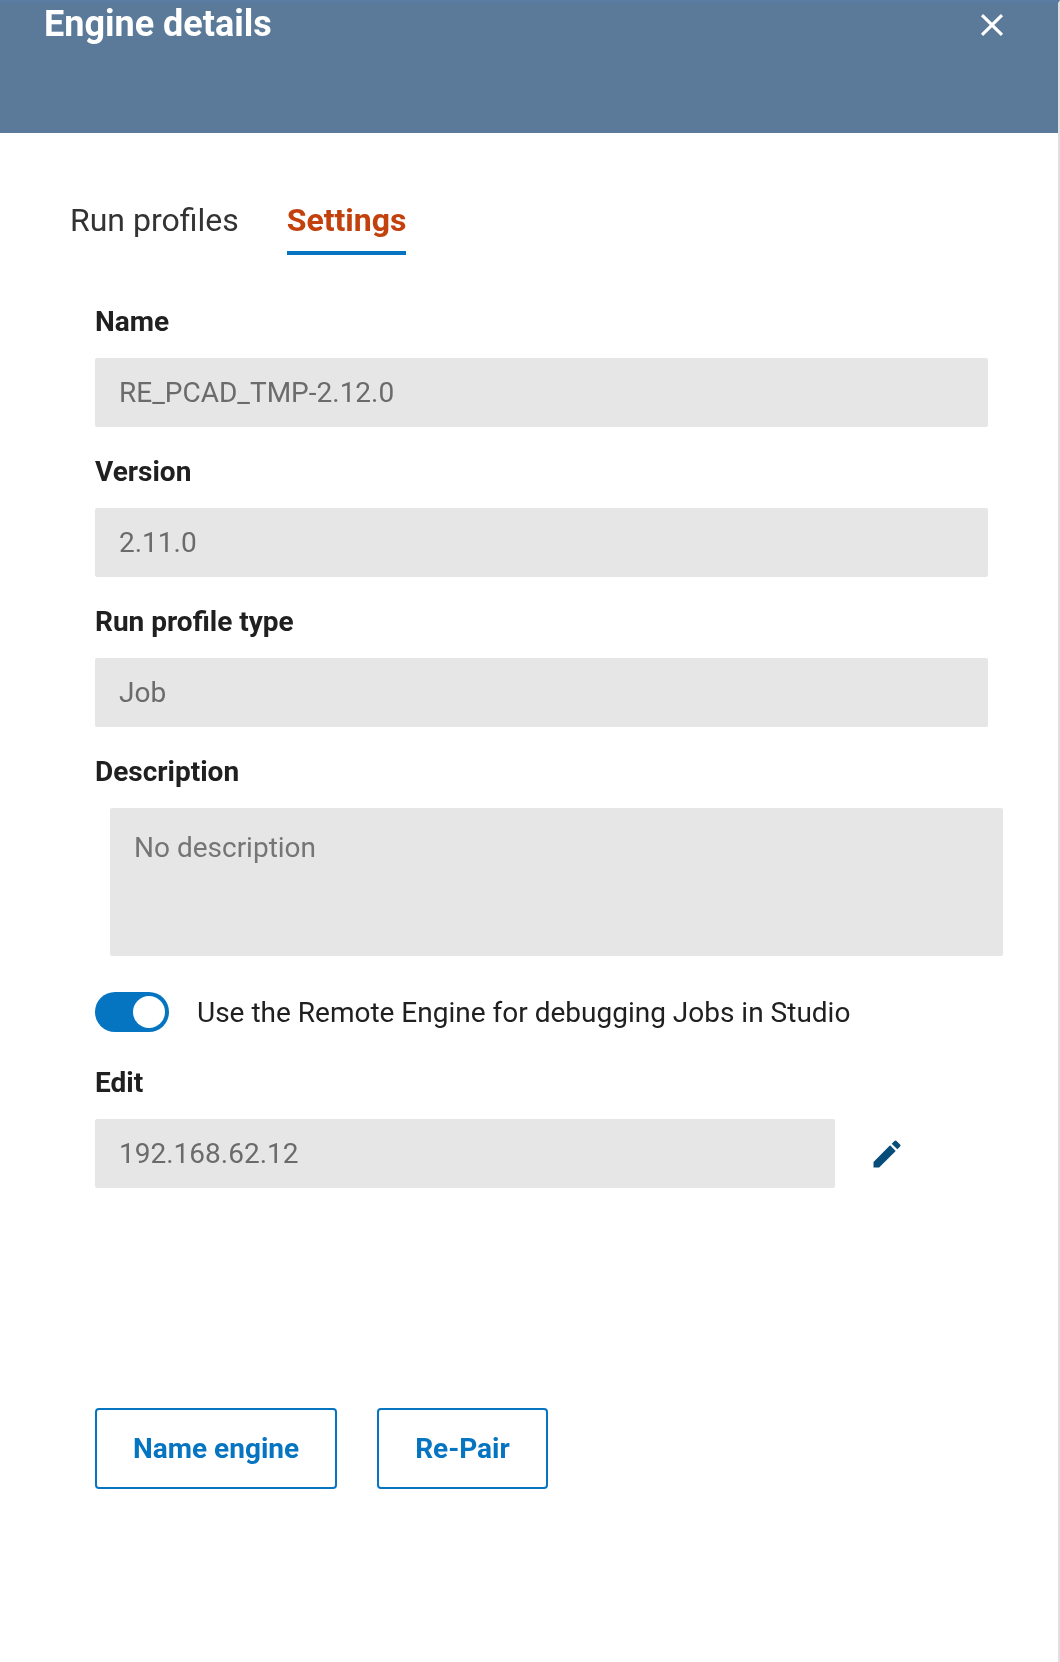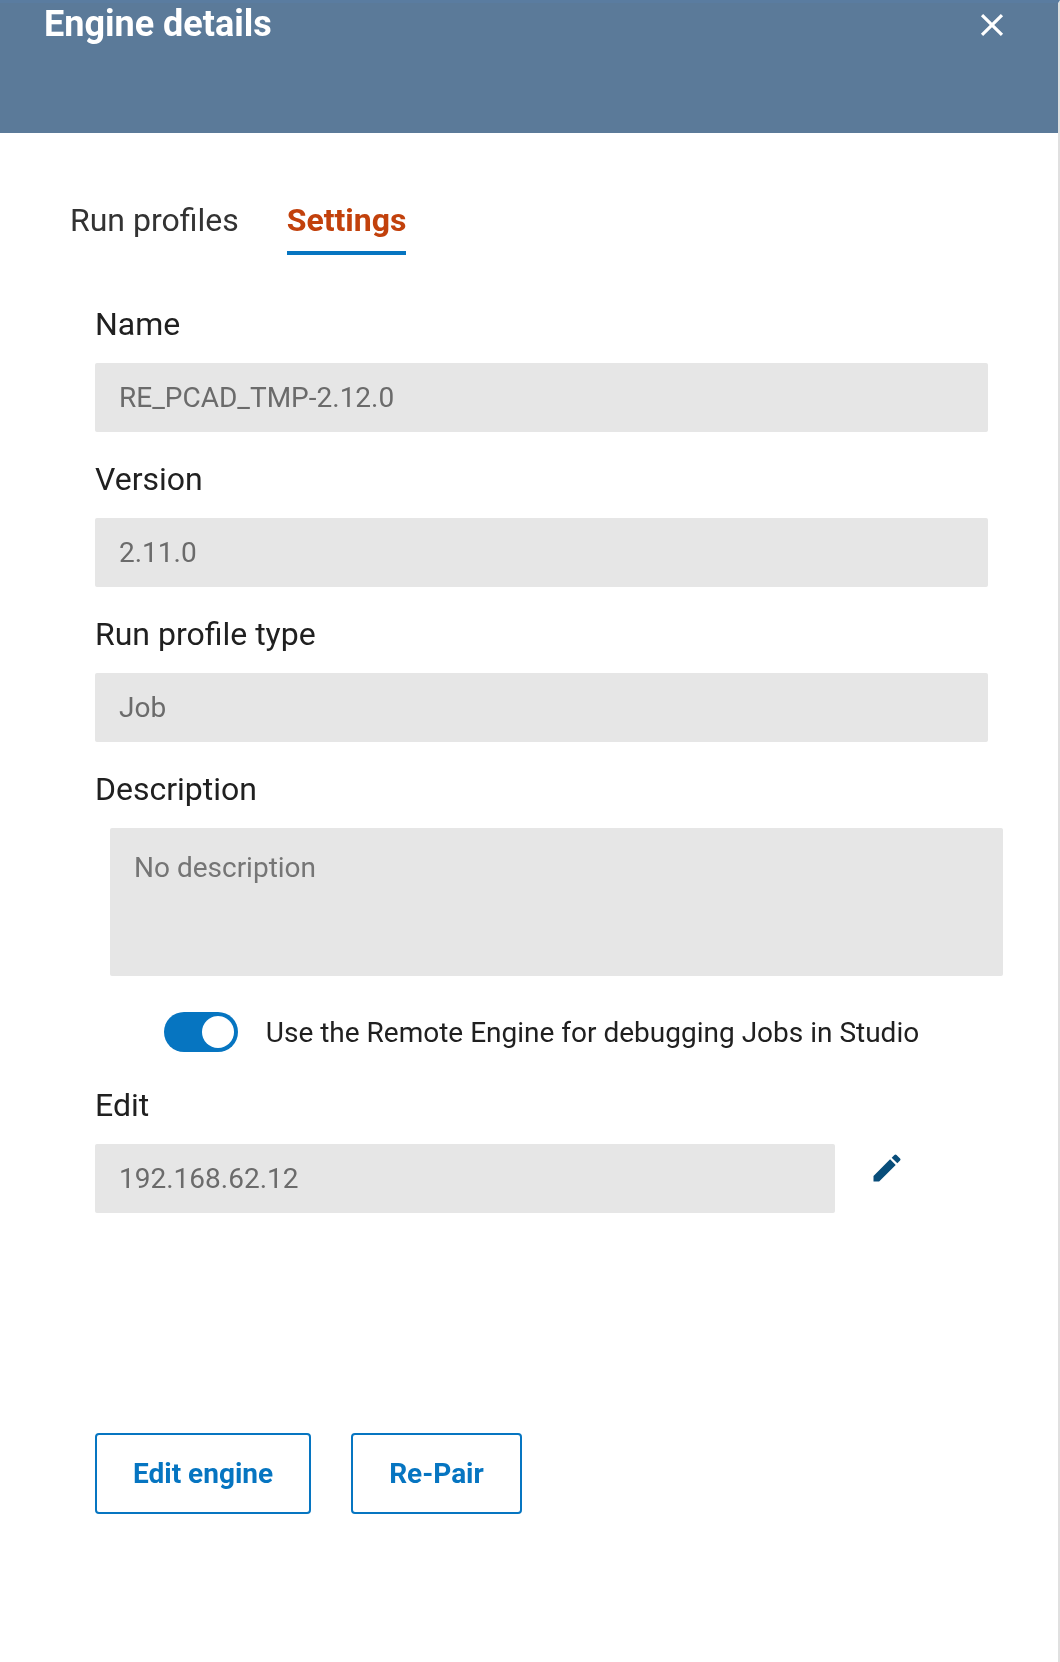--- a/index.html
+++ b/index.html
@@ -73,22 +73,22 @@
     font-weight: 700;
     border-bottom: 4px solid #0675c1;
   }
   .form-area {
     padding: 0 25px;
   }
   .field-group {
     margin-bottom: 28px;
   }
   .field-label {
-    font-size: 32px;
-    font-weight: 400;
+    font-size: 28px;
+    font-weight: 700;
     color: #202020;
     display: block;
     margin-bottom: 20px;
   }
   .field-box {
     background: #e6e6e6;
     border: none;
     width: 100%;
     padding: 18px 24px;
     font-size: 28px;
@@ -101,21 +101,20 @@
     resize: none;
     padding-top: 20px;
     line-height: 1.4;
     margin-left: 15px;
   }
   .toggle-row {
     display: flex;
     align-items: center;
     gap: 28px;
     margin: 32px 0 34px 0;
-    justify-content: center;
   }
   .toggle {
     width: 74px;
     height: 40px;
     background: #0675c1;
     border-radius: 20px;
     position: relative;
     cursor: pointer;
     flex-shrink: 0;
   }
@@ -128,21 +127,21 @@
     top: 4px;
     right: 4px;
   }
   .toggle-label {
     font-size: 28px;
     color: #202020;
     font-weight: 400;
   }
   .host-row {
     display: flex;
-    align-items: flex-start;
+    align-items: center;
     gap: 28px;
   }
   .host-row .field-box {
     flex: 1;
     max-width: 740px;
   }
   .edit-icon-btn {
     width: 48px;
     height: 48px;
     display: flex;
@@ -229,18 +228,18 @@
             <svg viewBox="0 0 24 24">
               <path fill="currentColor" d="M3 17.25V21h3.75L17.81 9.94l-3.75-3.75L3 17.25zM20.71 7.04a1 1 0 0 0 0-1.41l-2.34-2.34a1 1 0 0 0-1.41 0l-1.83 1.83 3.75 3.75 1.83-1.83z"></path>
             </svg>
           </div>
         </div>
       </div>
 
     </div>
 
     <div class="actions">
-      <button class="btn">Edit engine</button>
+      <button class="btn">Name engine</button>
       <button class="btn">Re-Pair</button>
     </div>
 
   </div>
 </div>
 
 </body></html>

